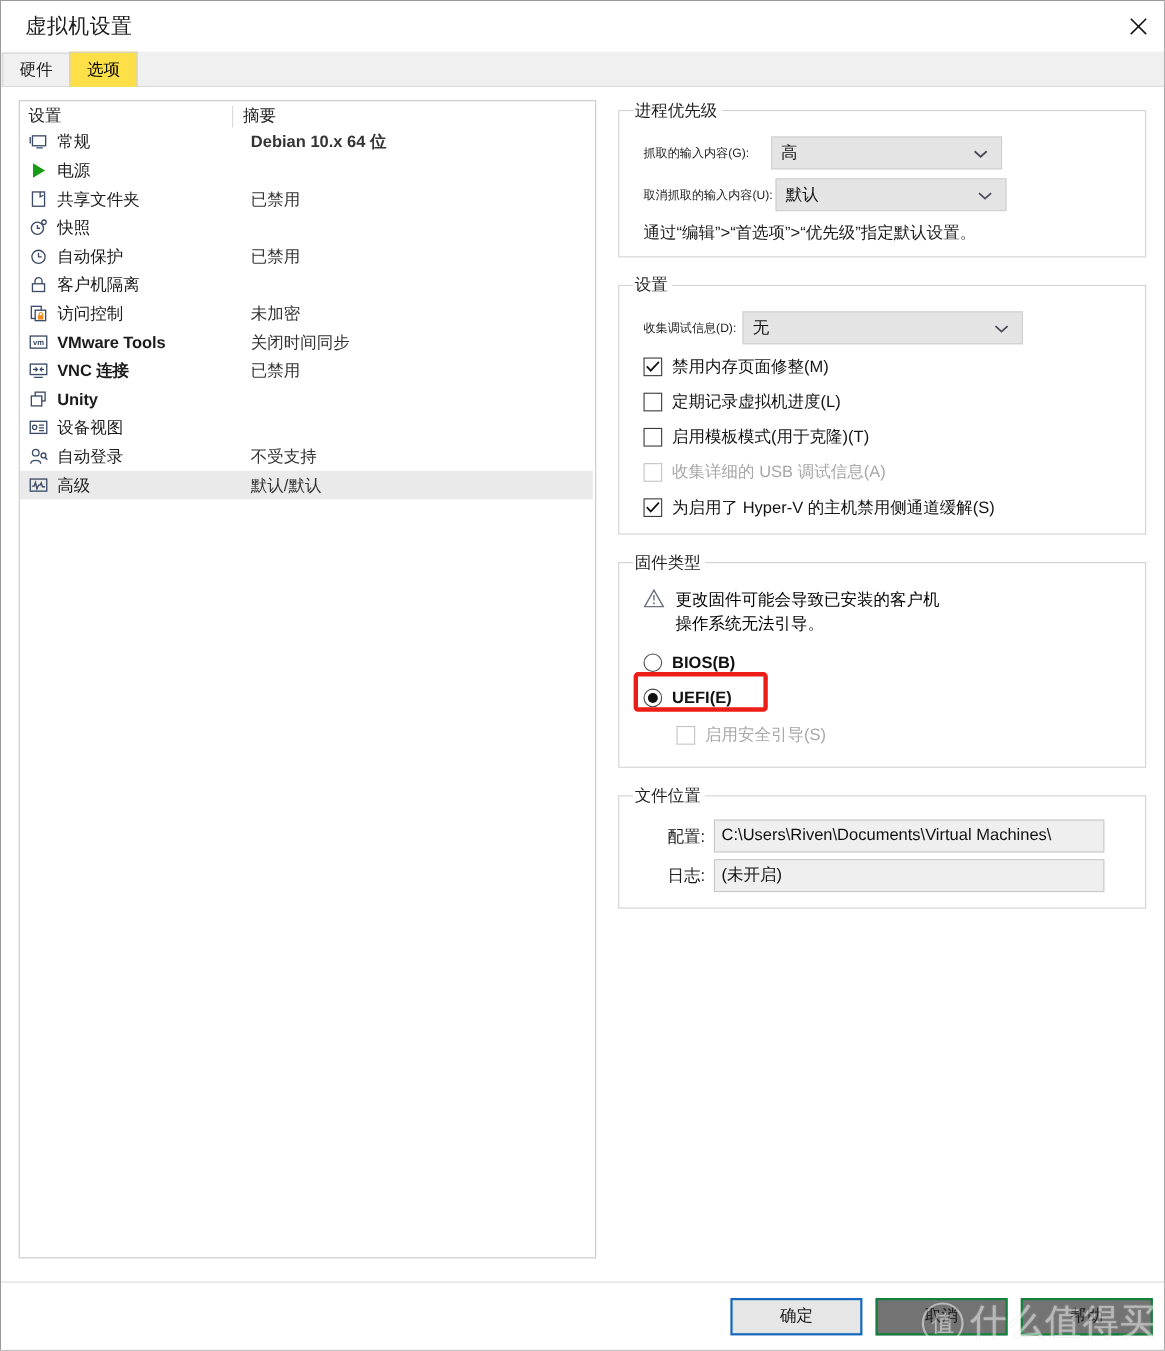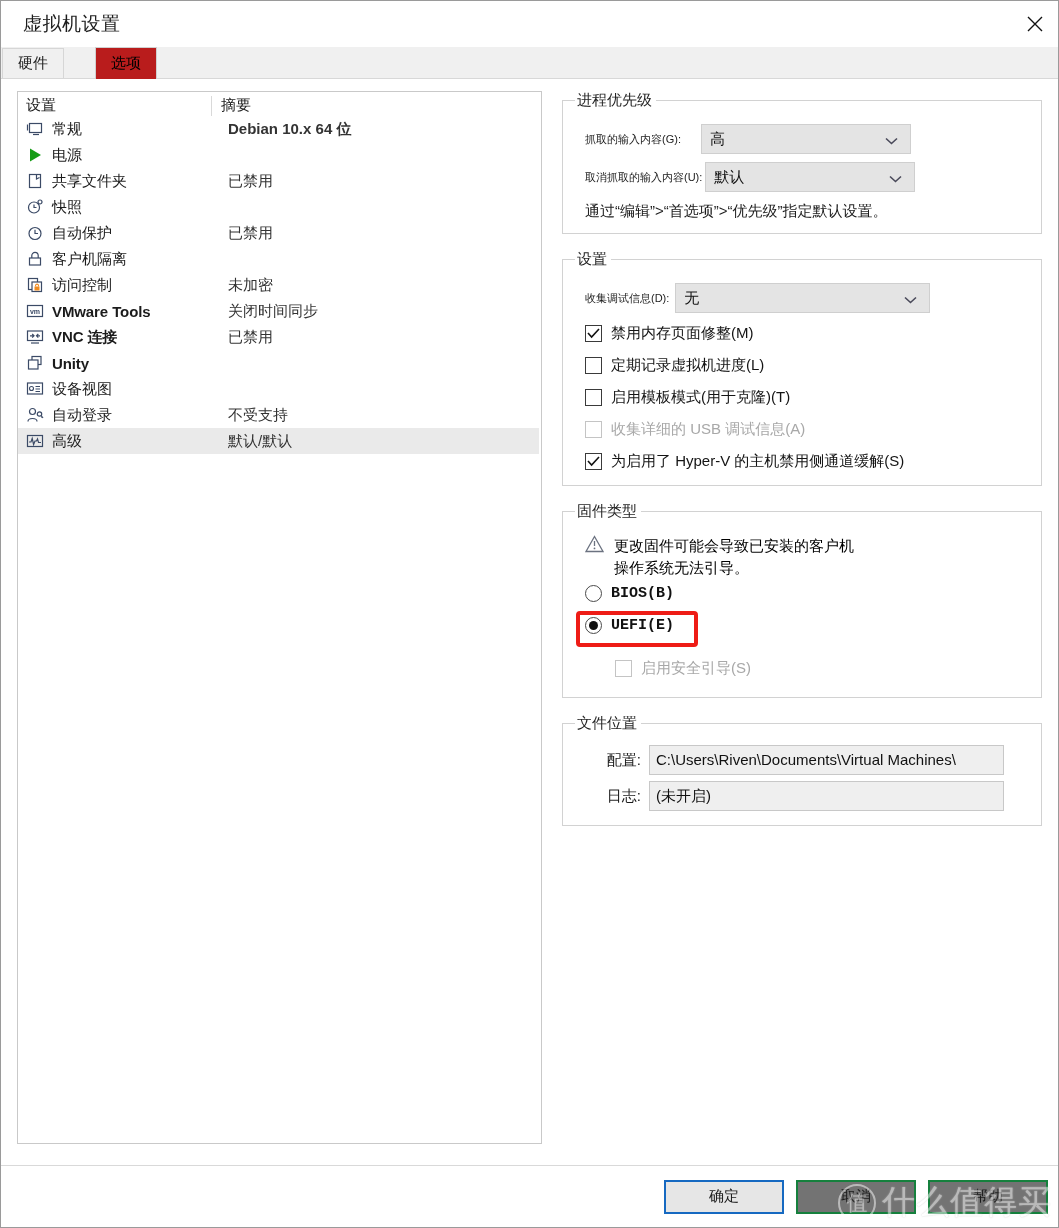--- a/index.html
+++ b/index.html
@@ -58,27 +58,26 @@
     display: flex; align-items: center; justify-content: center;
     font-size: 15px;
     color: #202020;
     border: 1px solid #d6d6d6;
     border-bottom: none;
     background: #f0f0f0;
     margin-right: -1px;
     cursor: default;
   }
   .tab.active {
-    background: #b91c1c;
+    background: #fde047;
     color: #000000;
     height: 32px;
     border-color: #d0d0d0;
     position: relative;
     z-index: 3;
-    margin-left: 32px;
   }
 
   
   .content {
     flex: 1;
     background: #ffffff;
     position: relative;
     display: flex;
     padding: 12px 16px 0 16px;
   }
@@ -196,26 +195,25 @@
     border: 1px solid #3a3a3a;
     background: #ffffff;
     margin-right: 9px;
     display: flex; align-items: center; justify-content: center;
   }
   .box.disabled { border-color: #c4c4c4; }
   .check-row .ctext { font-size: 15px; color: #141414; white-space: nowrap; }
   .check-row.disabled .ctext { color: #a8a8a8; }
 
   .radio-row {
-    display: flex; align-items: flex-start;
+    display: flex; align-items: flex-end;
     margin: 6px 0 0 12px;
     height: 26px;
     cursor: default;
     position: relative;
-    font-family: Liberation Mono, monospace;
   }
   .radio {
     width: 17px; height: 17px; min-width: 17px;
     border: 1px solid #4a4a4a;
     border-radius: 50%;
     background: #ffffff;
     margin-right: 9px;
     display: flex; align-items: center; justify-content: center;
   }
   .radio .dot { width: 9px; height: 9px; border-radius: 50%; background: #111; }

